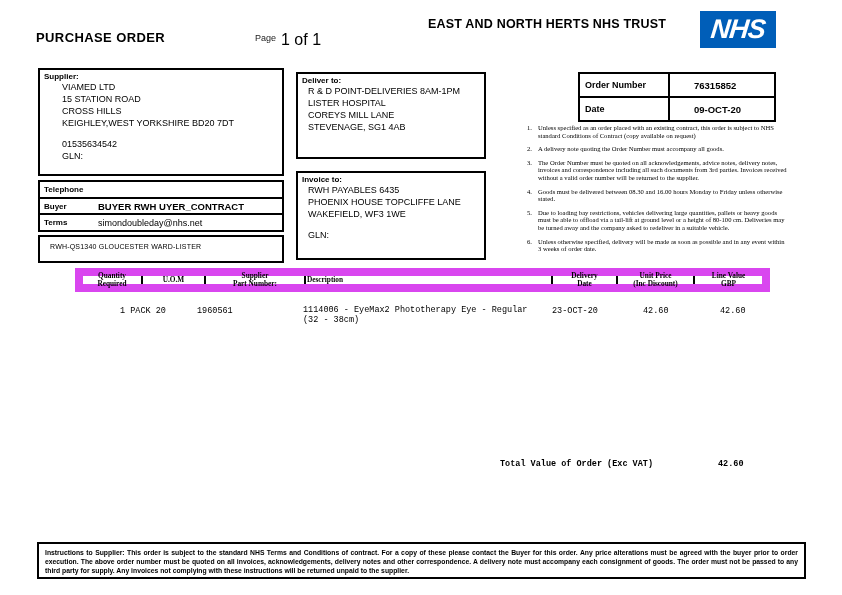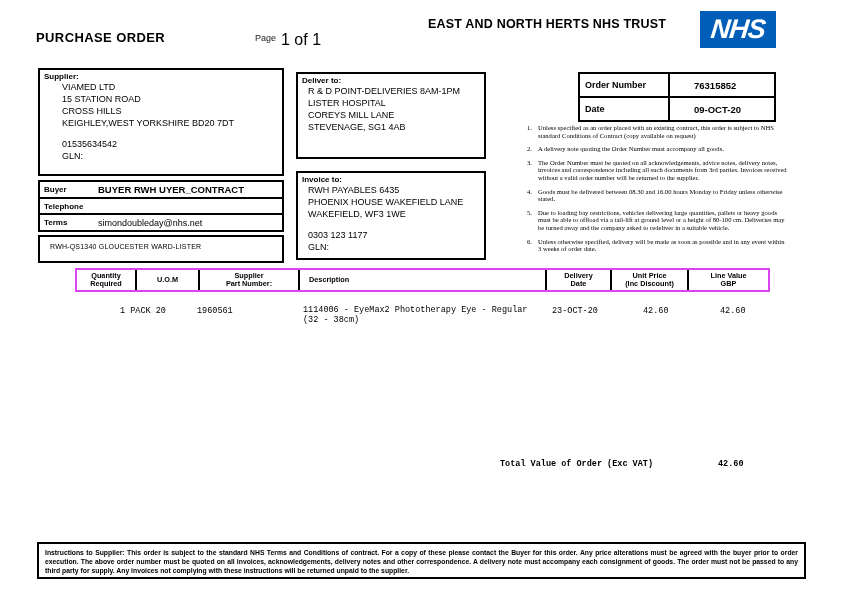--- a/index.html
+++ b/index.html
@@ -39,26 +39,26 @@
   
   .buyer-box{left:38px;top:180px;width:246px;height:52px;display:flex;flex-direction:column;}
   .bb-row{flex:1;display:flex;align-items:center;}
   .bb-row + .bb-row{border-top:2px solid #000;}
   .bb-label{font-size:8px;font-weight:bold;padding-left:4px;width:48px;flex:none;}
   .bb-value{font-size:9.5px;font-weight:bold;padding-left:6px;white-space:nowrap;}
   .bb-value.email{font-weight:normal;font-size:9px;}
   .ref-box{left:38px;top:235px;width:246px;height:28px;}
   .ref-text{font-size:7px;padding:6px 0 0 10px;letter-spacing:.2px;}
   
-  .items-header{position:absolute;left:75px;top:268px;width:695px;height:24px;border:2px solid #d946ef;box-sizing:border-box;display:flex;}
+  .items-header{position:absolute;left:75px;top:268px;width:695px;height:24px;border:8px solid #d946ef;box-sizing:border-box;display:flex;font-family:Liberation Serif, serif;}
   .th{border-right:2px solid #000;font-size:7.3px;font-weight:bold;text-align:center;
       display:flex;align-items:center;justify-content:center;white-space:pre-line;line-height:8.5px;box-sizing:border-box;}
   .th:last-child{border-right:none;}
   .th.c1{width:60px;}.th.c2{width:63px;}.th.c3{width:100px;}
-  .th.c4{width:247px;justify-content:flex-start;padding-left:9px;text-align:left;}
+  .th.c4{width:247px;justify-content:flex-start;padding-left:1px;text-align:left;}
   .th.c5{width:65px;}.th.c6{width:77px;}.th.c7{width:80px;flex:1;}
   .mono{font-family:"Liberation Mono","DejaVu Sans Mono",monospace;font-size:8.5px;white-space:nowrap;}
   .row-qty{position:absolute;left:120px;top:306px;}
   .row-part{position:absolute;left:197px;top:306px;}
   .row-desc{position:absolute;left:303px;top:306px;white-space:pre;line-height:9.5px;}
   .row-date{position:absolute;left:552px;top:306px;}
   .row-unit{position:absolute;left:643px;top:306px;}
   .row-line{position:absolute;left:720px;top:306px;}
   .total-label{position:absolute;left:500px;top:459px;font-weight:bold;}
   .total-value{position:absolute;left:718px;top:459px;font-weight:bold;}
@@ -135,45 +135,44 @@
         <span>Due to loading bay restrictions, vehicles delivering large quantities, pallets or heavy goods must be able to offload via a tail-lift at ground level or a height of 80-100 cm. Deliveries may be turned away and the company asked to redeliver in a suitable vehicle.</span>
       </div>
     <div class="term">
         <span class="tn">6.</span>
         <span>Unless otherwise specified, delivery will be made as soon as possible and in any event within 3 weeks of order date.</span>
       </div>
   </div>
 
   <div class="box buyer-box">
     <div class="bb-row">
+      <div class="bb-label">Telephone</div>
+      <div class="bb-value"></div>
+    </div>
+    <div class="bb-row">
       <div class="bb-label">Buyer</div>
       <div class="bb-value">BUYER RWH UYER_CONTRACT</div>
-    </div>
-    <div class="bb-row">
-      <div class="bb-label">Telephone</div>
-      <div class="bb-value"></div>
     </div>
     <div class="bb-row">
       <div class="bb-label">Terms</div>
       <div class="bb-value email">simondoubleday@nhs.net</div>
     </div>
   </div>
 
   <div class="box ref-box">
     <div class="ref-text">RWH-QS1340 GLOUCESTER WARD-LISTER</div>
   </div>
 
   <div class="box invoice-box">
     <div class="box-label">Invoice to:</div>
     <div class="addr-block">
       <div class="addr-line">RWH PAYABLES 6435</div>
-      <div class="addr-line">PHOENIX HOUSE WAKEFIELD LANE</div>
+      <div class="addr-line">PHOENIX HOUSE TOPCLIFFE LANE</div>
       <div class="addr-line">WAKEFIELD, WF3 1WE</div>
       <div class="addr-gap"></div>
-      <div class="addr-line">0303 123 1177</div>
       <div class="addr-line">GLN:</div>
     </div>
   </div>
 
   <div class="items-header">
     <div class="th c1">Quantity
 Required</div>
     <div class="th c2">U.O.M</div>
     <div class="th c3">Supplier
 Part Number:</div>

